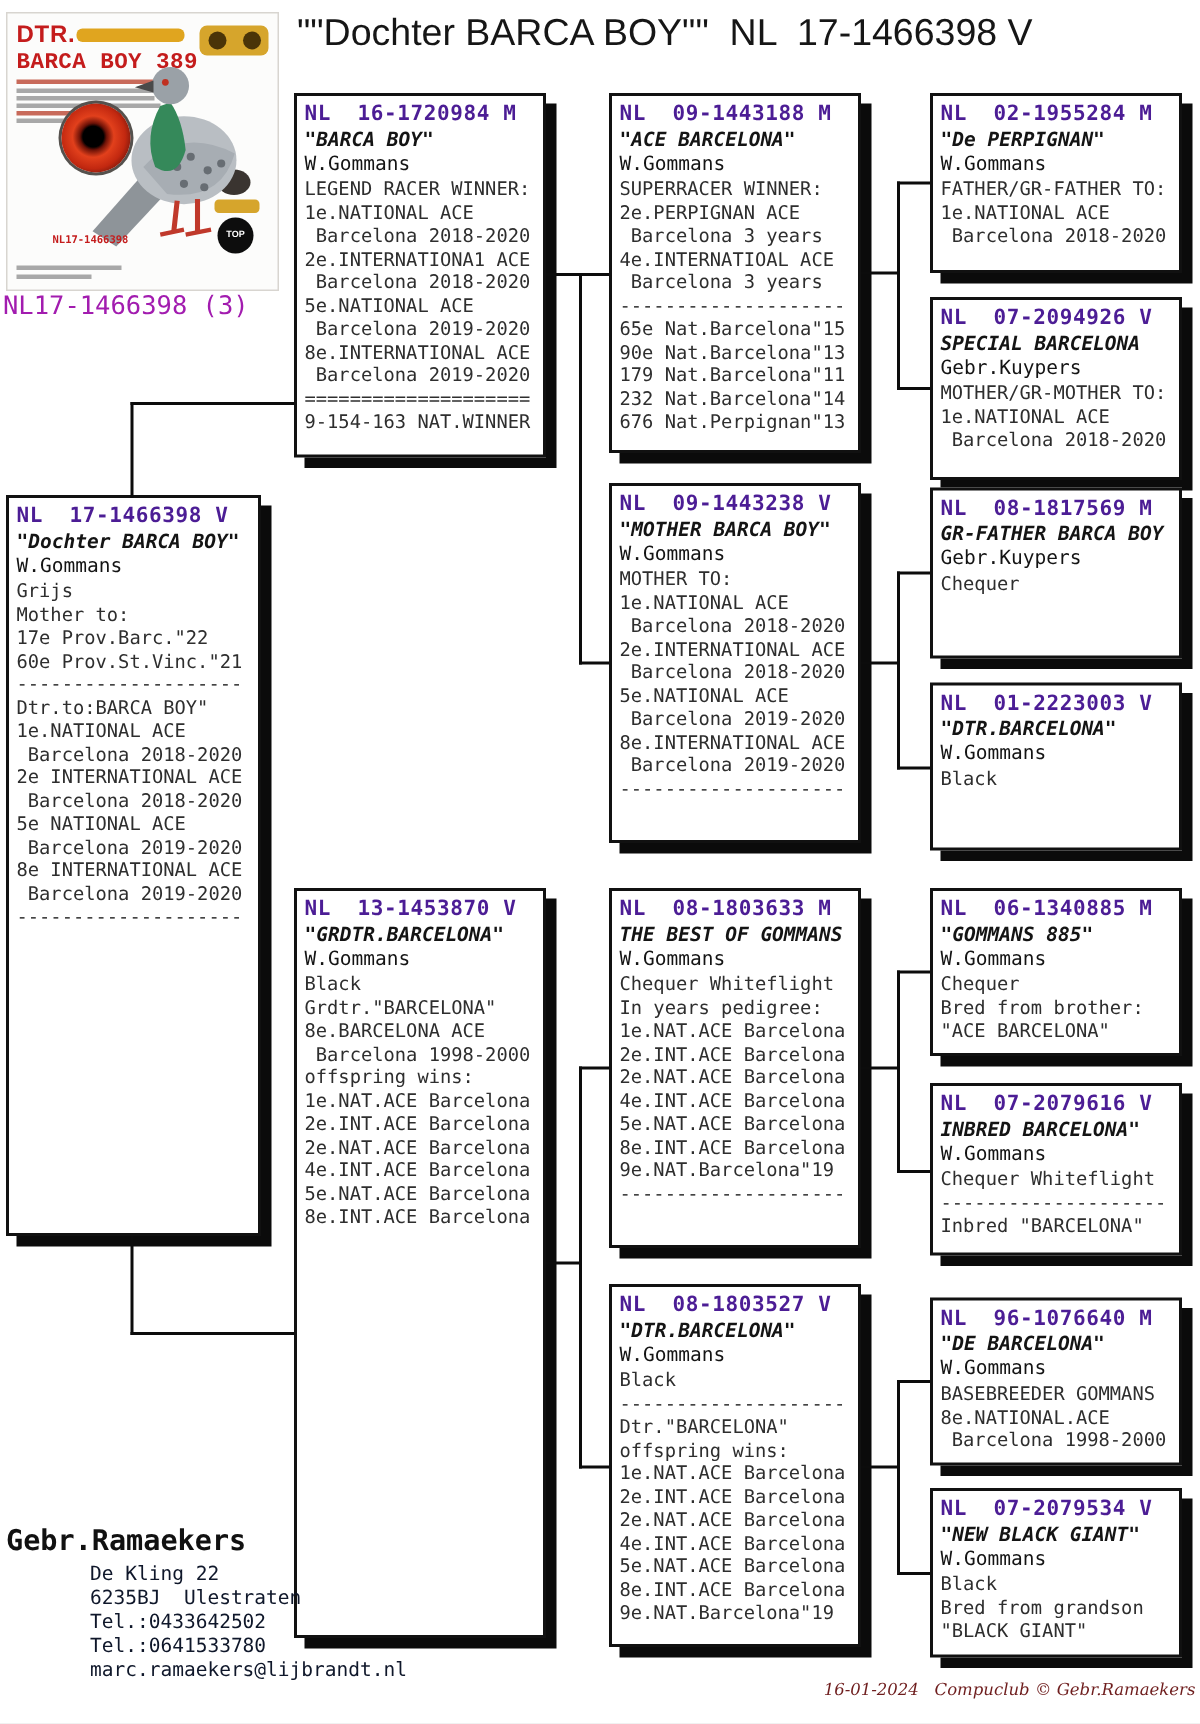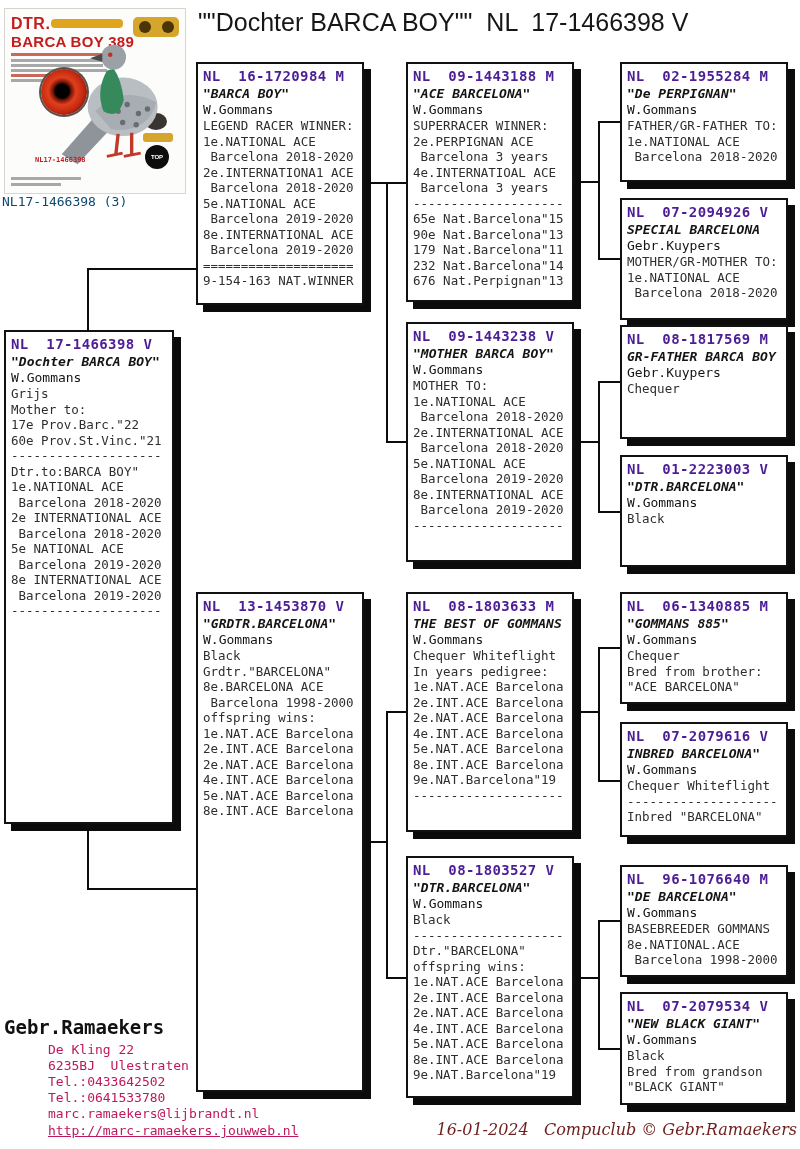--- a/index.html
+++ b/index.html
@@ -15,44 +15,44 @@
   .pbox .owner{font-weight:normal;font-size:13px;line-height:16px;color:#141414;white-space:pre;}
   .pbox .bline{font-size:12.5px;line-height:15.5px;color:#2e2e2e;white-space:pre;}
   
   .cline{position:absolute;background:#0c0c0c;}
   
   .photo-card{position:absolute;left:4px;top:8px;width:180px;height:184px;background:#fcfcfb;
               border:1px solid #d8d5d0;overflow:hidden;}
   .pc-dtr{position:absolute;left:6px;top:6px;font-family:"Liberation Sans",sans-serif;
           font-weight:bold;font-size:16px;color:#c41c1c;letter-spacing:.5px;}
   .pc-strip{position:absolute;left:46px;top:10px;width:72px;height:9px;background:#e0a51f;border-radius:4px;}
-  .pc-name{position:absolute;left:6px;top:24px;font-family:Liberation Sans, sans-serif;
+  .pc-name{position:absolute;left:6px;top:24px;font-family:Liberation Mono, monospace;
            font-weight:bold;font-size:15px;color:#c41c1c;letter-spacing:.3px;white-space:nowrap;}
   .fp{position:absolute;height:3px;background:#a8a8a8;}
   .fp.red{background:#c86a5a;}
   .pc-eye{position:absolute;left:36px;top:60px;width:46px;height:46px;border-radius:50%;
           background:radial-gradient(circle at 46% 48%, #000 0 20%, #6d1207 26%, #e2401c 40%, #c22810 62%, #57100a 85%, #3c3c3c 100%);
           box-shadow:0 0 0 2px #55514d;z-index:5;}
   .pc-gold{position:absolute;left:128px;top:8px;width:46px;height:20px;background:#d6a52c;border-radius:5px;
            display:flex;align-items:center;justify-content:space-around;}
   .pc-gold i{display:block;width:12px;height:12px;border-radius:50%;background:#4a3408;}
   .pc-oval{position:absolute;left:140px;top:104px;width:22px;height:17px;border-radius:50%;background:#3a3430;}
   .pc-minigold{position:absolute;left:138px;top:124px;width:30px;height:9px;background:#d6a52c;border-radius:3px;}
   .pc-top{position:absolute;left:140px;top:136px;width:24px;height:24px;border-radius:50%;background:#0d0d0d;
           color:#fff;font-family:"Liberation Sans",sans-serif;font-weight:bold;font-size:6px;
           display:flex;align-items:center;justify-content:center;z-index:4;}
   .pc-ring{position:absolute;left:30px;top:147px;font-size:7px;font-weight:bold;color:#c41c1c;z-index:6;}
-  .photo-caption{position:absolute;left:2px;top:194px;font-size:13px;color:#0c4a6e;white-space:pre;}
+  .photo-caption{position:absolute;left:2px;top:194px;font-size:17px;color:#a21caf;white-space:pre;}
   .pigeon-svg{position:absolute;left:48px;top:12px;width:128px;height:158px;z-index:2;}
   
   .breeder{position:absolute;left:4px;top:1016px;font-weight:bold;font-size:19px;color:#111;white-space:pre;}
-  .addr{position:absolute;left:8px;font-size:13px;line-height:16.5px;color:#be185d;white-space:pre;padding-left:40px;}
+  .addr{position:absolute;left:20px;font-size:13px;line-height:16.5px;color:#0f172a;white-space:pre;padding-left:40px;}
   .website{text-decoration:underline;}
   .dateline{position:absolute;right:3px;top:1120px;font-family:"DejaVu Serif",serif;font-style:italic;
-            font-size:16px;color:#6e1d1d;white-space:pre;}
+            font-size:11px;color:#6e1d1d;white-space:pre;}
 </style>
 </head>
 <body>
 
 <div class="page">
 
   <div class="title">""Dochter BARCA BOY""  NL  17-1466398 V</div>
 
   <div class="photo-card">
     <div class="pc-dtr">DTR.</div>
@@ -303,16 +303,15 @@
   <div class="cline" style="left:598px;top:920px;width:2px;height:130px"></div>
   <div class="cline" style="left:598px;top:920px;width:22px;height:2px"></div>
   <div class="cline" style="left:598px;top:1048px;width:22px;height:2px"></div>
 
   <div class="breeder">Gebr.Ramaekers</div>
   <div class="addr" style="top:1042px">De Kling 22</div>
   <div class="addr" style="top:1058px">6235BJ  Ulestraten</div>
   <div class="addr" style="top:1074px">Tel.:0433642502</div>
   <div class="addr" style="top:1090px">Tel.:0641533780</div>
   <div class="addr" style="top:1106px">marc.ramaekers@lijbrandt.nl</div>
-  <div class="addr website" style="top:1123px">http://marc-ramaekers.jouwweb.nl</div>
   <div class="dateline">16-01-2024   Compuclub © Gebr.Ramaekers</div>
 
 </div>
 
 </body></html>

